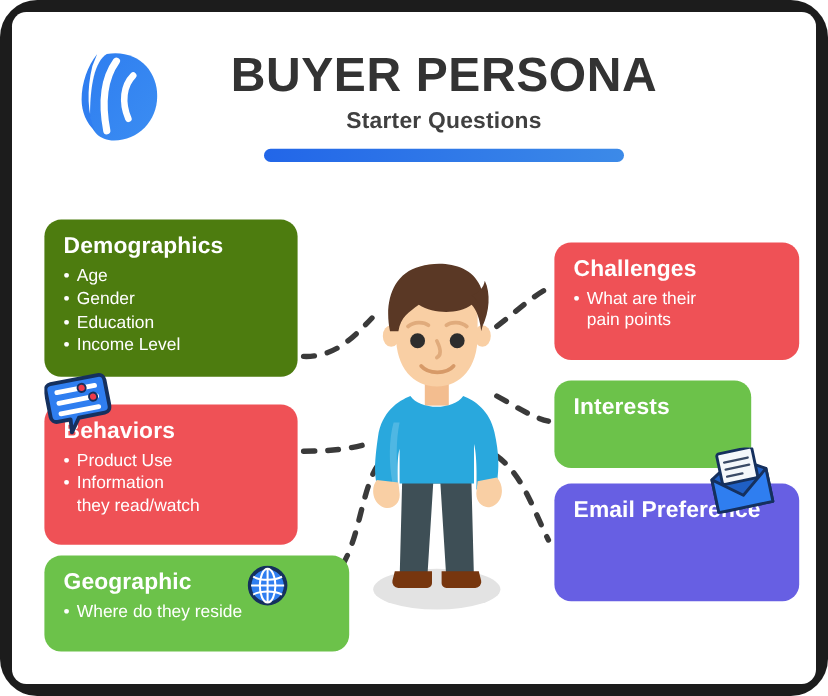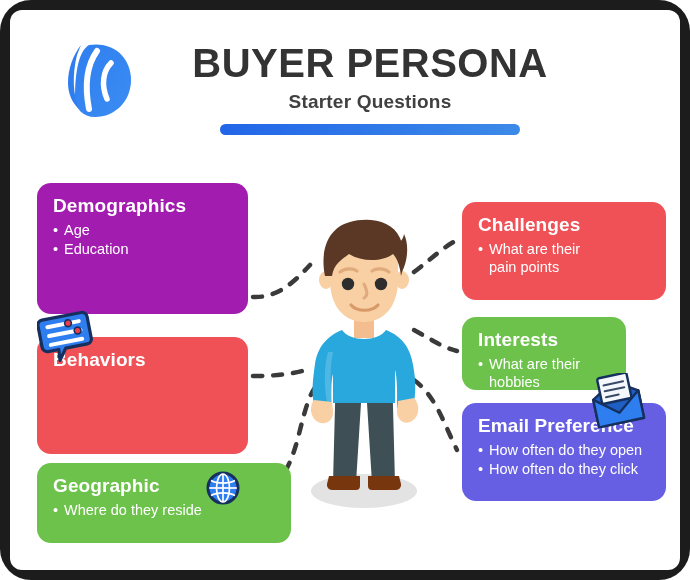--- a/index.html
+++ b/index.html
@@ -179,62 +179,60 @@
         <path d="M243 481 C272 481 282 452 290 420 C296 396 300 384 306 376"></path>
 
         <path d="M404 262 C420 250 432 238 447 230"></path>
 
         <path d="M404 320 C422 330 434 338 447 341"></path>
 
         <path d="M404 370 C426 386 434 414 447 440"></path>
       </g>
     </svg>
 
-    <div class="card" id="card-demographics" style="background:#a21caf;">
+    <div class="card" id="card-demographics" style="background:#4d7c0f;">
       <p class="card-title">Demographics</p>
       <ul class="card-list">
         <li>Age</li>
+        <li>Gender</li>
         <li>Education</li>
+        <li>Income Level</li>
       </ul>
     </div>
 
     <div class="card" id="card-behaviors" style="background:#ef5156;">
       <p class="card-title">Behaviors</p>
       <ul class="card-list">
+        <li>Product Use</li>
+        <li>Information
+they read/watch</li>
       </ul>
     </div>
 
     <div class="card" id="card-geographic" style="background:#6cc24a;">
       <p class="card-title">Geographic</p>
       <ul class="card-list">
         <li>Where do they reside</li>
       </ul>
     </div>
 
     <div class="card" id="card-challenges" style="background:#ef5156;">
       <p class="card-title">Challenges</p>
       <ul class="card-list">
         <li>What are their
 pain points</li>
       </ul>
     </div>
 
     <div class="card" id="card-interests" style="background:#6cc24a;">
       <p class="card-title">Interests</p>
-      <ul class="card-list">
-        <li>What are their hobbies</li>
-      </ul>
     </div>
 
     <div class="card" id="card-email" style="background:#675fe3;">
       <p class="card-title">Email Preference</p>
-      <ul class="card-list">
-        <li>How often do they open</li>
-        <li>How often do they click</li>
-      </ul>
     </div>
 
     <div id="chat-icon">
       <svg width="56" height="52" viewBox="0 0 56 52">
         <g transform="rotate(-11 28 24)">
           <path d="M8 6 H48 A5 5 0 0 1 53 11 V33 A5 5 0 0 1 48 38 H26 L18 49 L19 38 H8 A5 5 0 0 1 3 33 V11 A5 5 0 0 1 8 6 Z" fill="#2f7ef0" stroke="#15305e" stroke-width="3.2" stroke-linejoin="round"></path>
           <rect x="10" y="12" width="36" height="4" rx="2" fill="#ffffff"></rect>
           <rect x="10" y="21" width="36" height="4" rx="2" fill="#ffffff"></rect>
           <rect x="10" y="30" width="36" height="4" rx="2" fill="#ffffff"></rect>
           <circle cx="33" cy="14" r="3.4" fill="#ef3b4a" stroke="#15305e" stroke-width="1.6"></circle>

